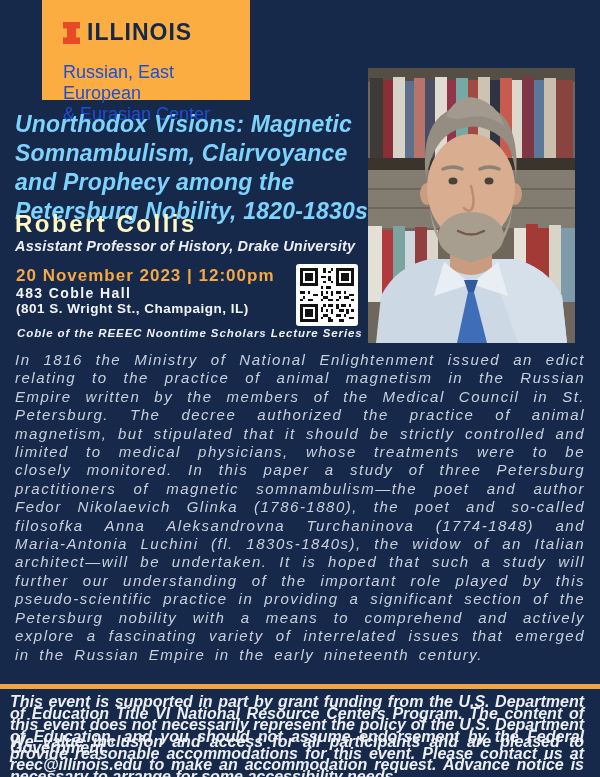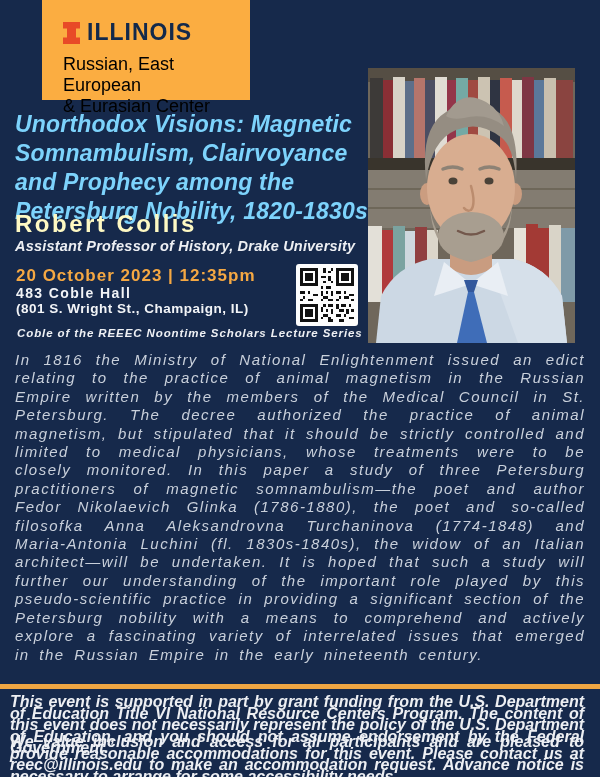--- a/index.html
+++ b/index.html
@@ -23,24 +23,24 @@
   }
   .logo-row { display: flex; align-items: center; gap: 7px; text-align: center; }
   .block-i { width: 17px; height: 22px; display: block; }
   .wordmark {
     font-size: 23px;
     font-weight: bold;
     color: #13294B;
     letter-spacing: 1px;
   }
   .unit-name {
-    margin-top: 8px;
+    margin-top: 16px;
     font-size: 18px;
     line-height: 21px;
-    color: #000000;
+    color: #1d4ed8;
     font-weight: 400;
   }
 
   
   .photo {
     position: absolute;
     left: 368px; top: 68px;
     width: 207px; height: 275px;
     background: #756c5f;
   }
@@ -248,21 +248,21 @@
       <path d="M112,101 Q121,97 131,101" stroke="#8d8275" stroke-width="3.5" fill="none" stroke-linecap="round"></path>
 
       <path d="M58,112 Q52,60 78,44 Q100,26 127,42 Q152,56 148,112 Q146,80 134,70 Q112,52 88,62 Q64,72 58,112 Z" fill="#958d82"></path>
       <path d="M78,48 Q92,20 118,34 Q132,42 136,58 Q118,44 96,50 Q84,52 78,48 Z" fill="#a29a8f"></path>
     </svg>
   </div>
 
   <div class="title">Unorthodox Visions: Magnetic Somnambulism, Clairvoyance and Prophecy among the Petersburg Nobility, 1820-1830s</div>
   <div class="speaker">Robert Collis</div>
   <div class="affiliation">Assistant Professor of History, Drake University</div>
-  <div class="datetime">20 October 2023 | 12:35pm</div>
+  <div class="datetime">20 November 2023 | 12:00pm</div>
   <div class="venue">483 Coble Hall</div>
   <div class="address">(801 S. Wright St., Champaign, IL)</div>
   <div class="series">Coble of the REEEC Noontime Scholars Lecture Series</div>
 
   <div class="qr">
     <svg viewBox="0 0 21 21" shape-rendering="crispEdges">
       <rect width="21" height="21" fill="#FDFDFD"></rect>
       <g fill="#111111">
         <rect x="0" y="0" width="7" height="1"></rect>
           <rect x="0" y="1" width="1" height="6"></rect>

